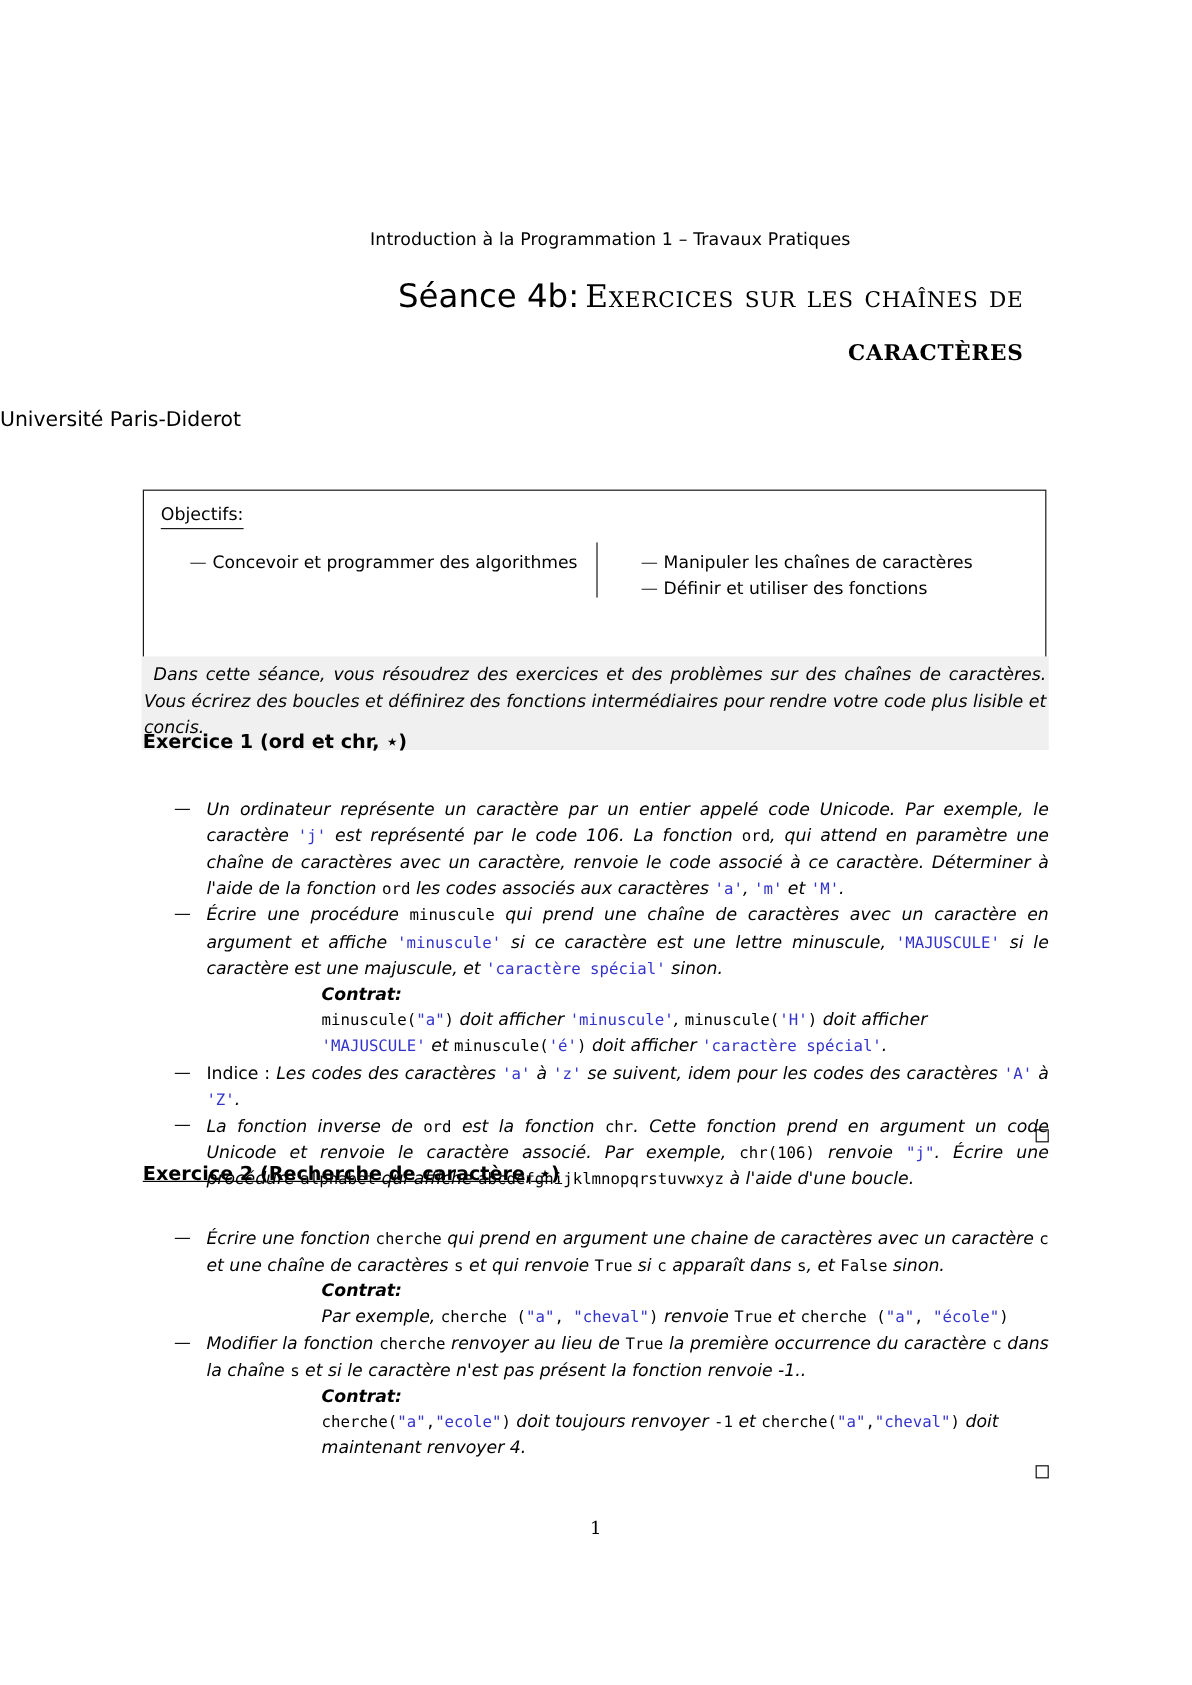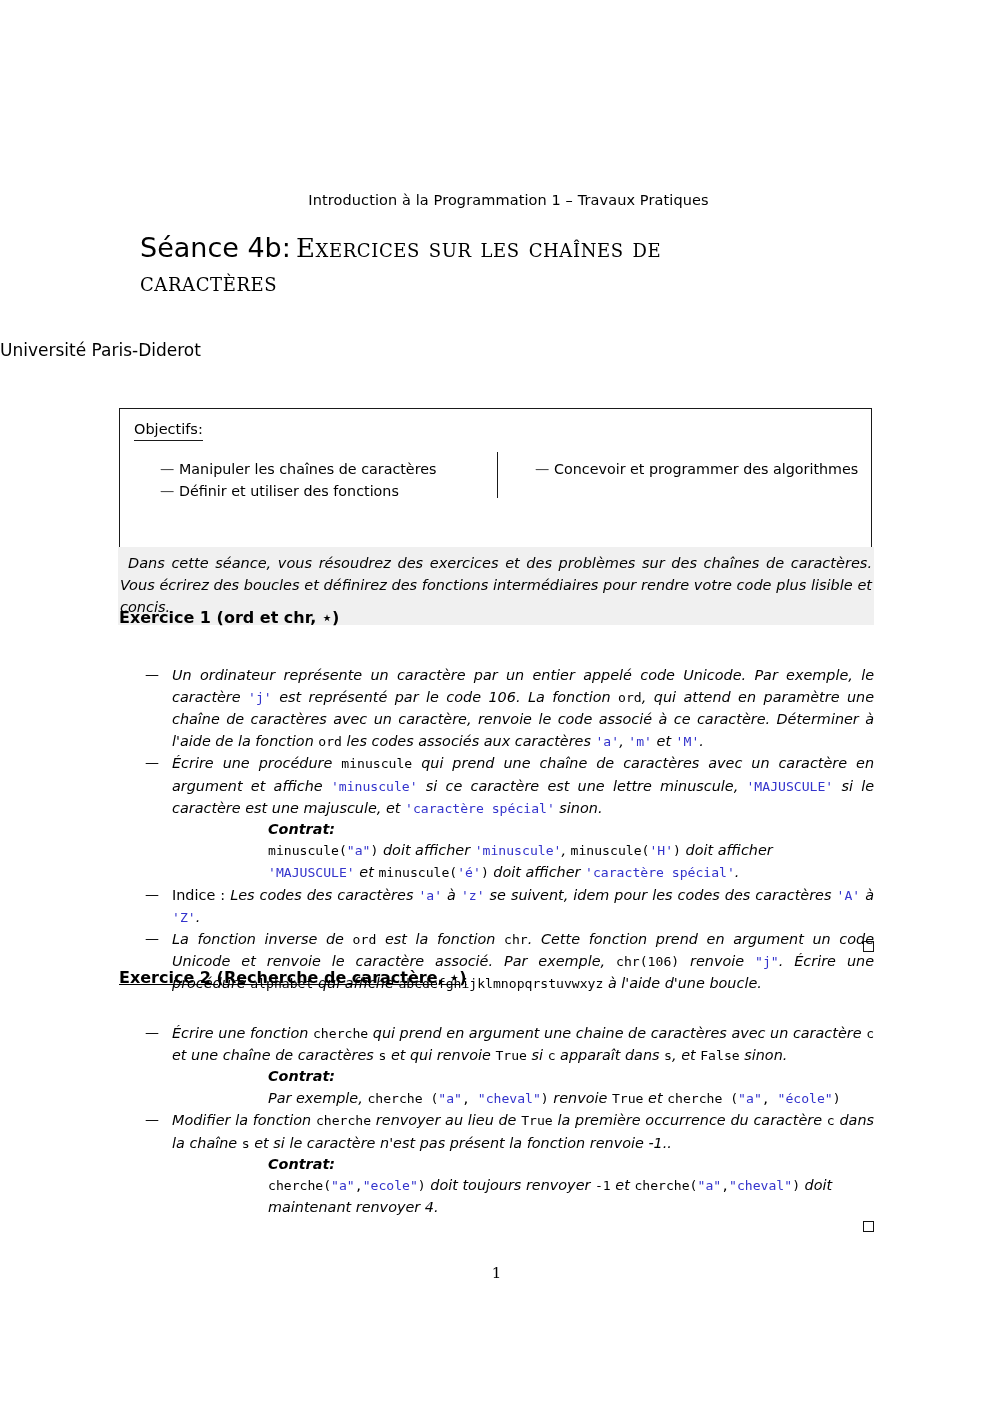--- a/index.html
+++ b/index.html
@@ -31,39 +31,40 @@
     font-size: 14.5px;
     letter-spacing: 0.1px;
     margin-left: 12px;
   }
 
   .doc-title {
     position: absolute;
     top: 232px;
     left: 140px;
     width: 713px;
-    text-align: left;
+    text-align: right;
     line-height: 1.22;
   }
   .title-seance {
     font-size: 27px;
   }
   .title-caps {
     font-family: "DejaVu Serif", serif;
     font-size: 26px;
     font-variant: small-caps;
     letter-spacing: 0.6px;
   }
   .title-line2 {
     font-family: "DejaVu Serif", serif;
     font-size: 26px;
     font-variant: small-caps;
     letter-spacing: 0.6px;
     display: block;
-    margin-top: 2px;
+    margin-top: 12px;
+    font-weight: bold;
   }
 
   .doc-author {
     position: absolute;
     top: 340px;
     left: 0;
     width: 993px;
     text-align: left;
     font-size: 17px;
   }
@@ -237,27 +238,27 @@
     <span class="title-seance">Séance 4b:</span>
     <span class="title-caps">Exercices sur les chaînes de</span>
     <span class="title-line2">caractères</span>
   </div>
 
   <div class="doc-author">Université Paris-Diderot</div>
 
   <div class="objectives-box">
     <div class="objectives-title">Objectifs:</div>
     <div class="obj-cols">
+      <div class="obj-col obj-col-right noborder">
+        <div class="obj-item"><span class="dash">—</span><span>Concevoir et programmer des algorithmes</span></div>
+      </div>
       <div class="obj-col obj-col-left">
         <div class="obj-item"><span class="dash">—</span><span>Manipuler les chaînes de caractères</span></div>
         <div class="obj-item"><span class="dash">—</span><span>Définir et utiliser des fonctions</span></div>
       </div>
-      <div class="obj-col obj-col-right noborder">
-        <div class="obj-item"><span class="dash">—</span><span>Concevoir et programmer des algorithmes</span></div>
-      </div>
     </div>
   </div>
   <div class="vrule"></div>
 
   <div class="intro-band">
     <p>Dans cette séance, vous résoudrez des exercices et des problèmes sur des chaînes de caractères. Vous écrirez des boucles et définirez des fonctions intermédiaires pour rendre votre code plus lisible et concis.</p>
   </div>
 
   <div class="ex-head" style="top:608px;">Exercice 1 (ord et chr, ⋆)</div>
 

